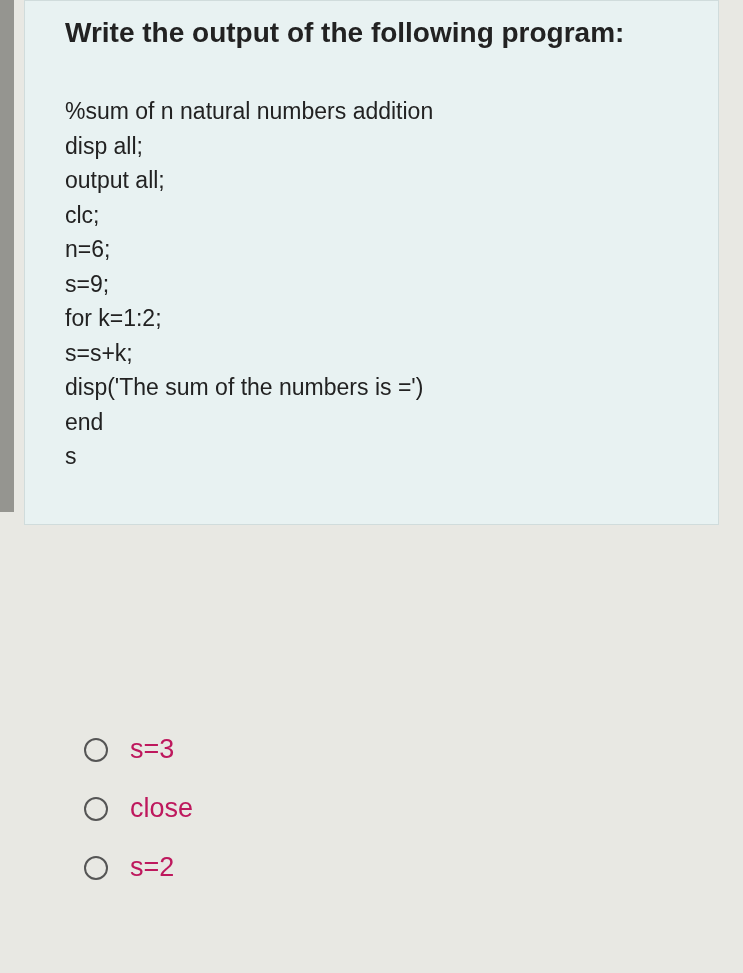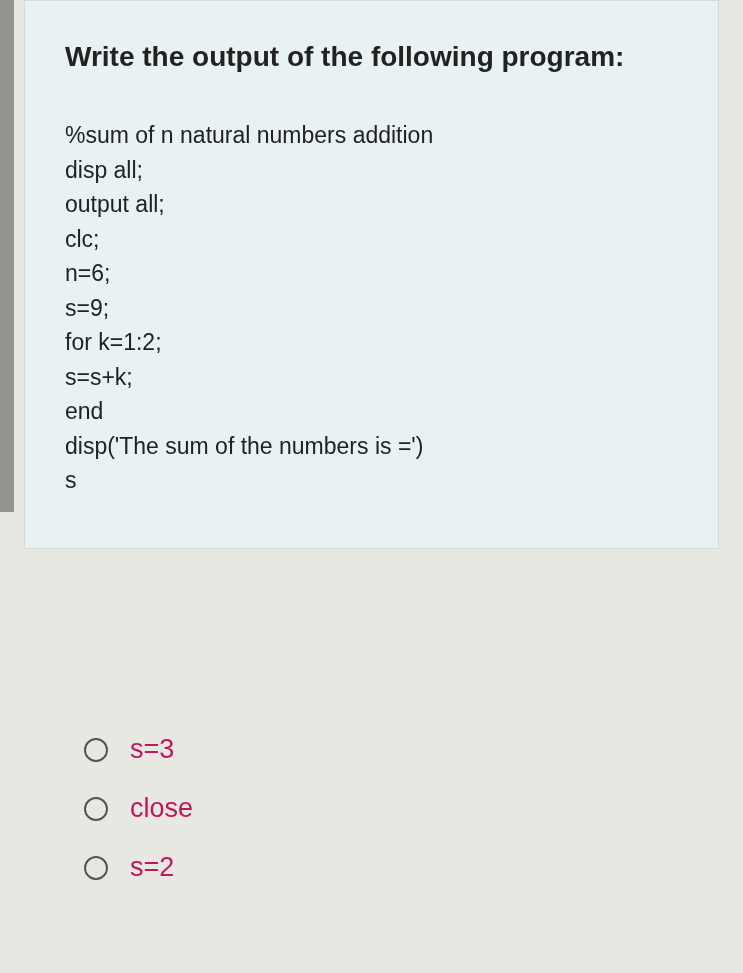--- a/index.html
+++ b/index.html
@@ -27,21 +27,21 @@
       height: 512px;
       background-color: #959590;
     }
     .question-panel {
       position: absolute;
       left: 24px;
       top: 0;
       right: 24px;
       background-color: #e8f2f2;
       border: 1px solid #d0dcdc;
-      padding: 40px 40px 50px 40px;
+      padding: 16px 40px 50px 40px;
     }
     .question-title {
       font-size: 28px;
       font-weight: bold;
       color: #222;
       margin-bottom: 45px;
     }
     .code-line {
       font-size: 23px;
       color: #222;
@@ -81,22 +81,22 @@
     <div class="question-title">Write the output of the following program:</div>
     <div>
       <div class="code-line">%sum of n natural numbers addition</div>
       <div class="code-line">disp all;</div>
       <div class="code-line">output all;</div>
       <div class="code-line">clc;</div>
       <div class="code-line">n=6;</div>
       <div class="code-line">s=9;</div>
       <div class="code-line">for k=1:2;</div>
       <div class="code-line">s=s+k;</div>
+      <div class="code-line">disp('The sum of the numbers is =')</div>
       <div class="code-line">end</div>
-      <div class="code-line">disp('The sum of the numbers is =')</div>
       <div class="code-line">s</div>
     </div>
   </div>
 
   <div class="answers-panel">
     <div class="answer-option">
       <span class="radio-circle"></span>
       <span>s=3</span>
     </div>
     <div class="answer-option">

